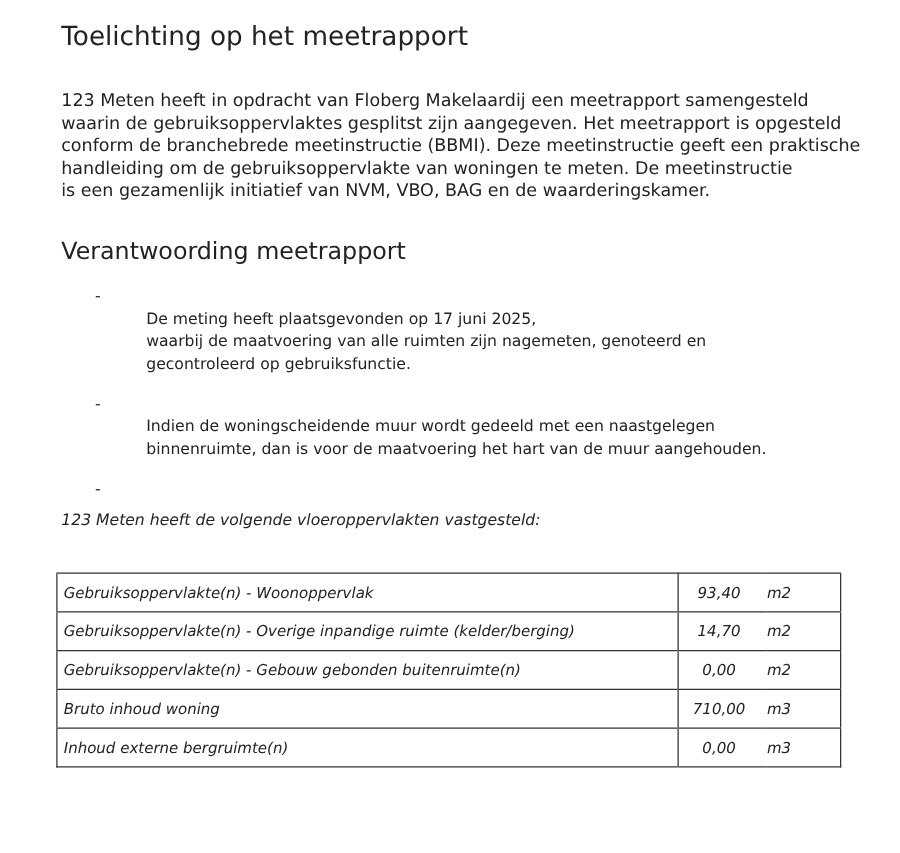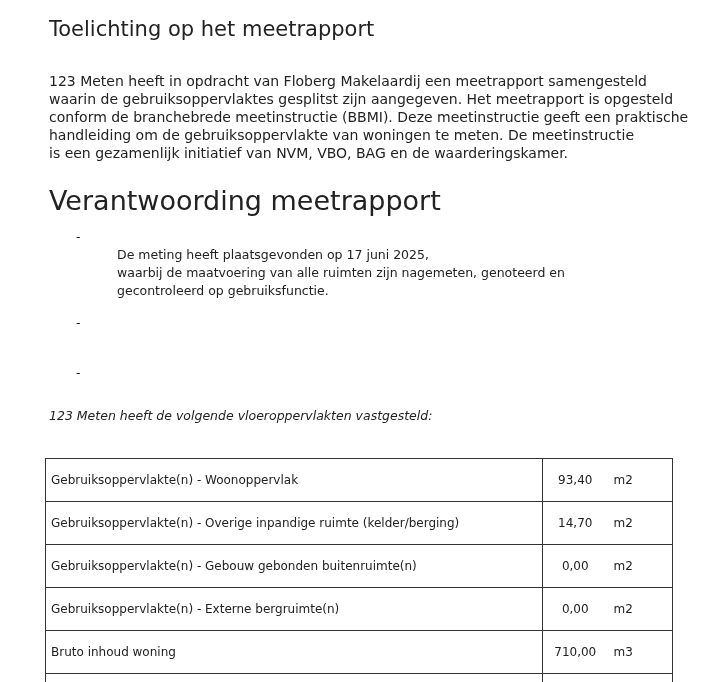--- a/index.html
+++ b/index.html
@@ -30,21 +30,21 @@
     width: 640px;
     font-size: 14px;
     line-height: 18px;
     white-space: pre-line;
   }
   .section-title {
     position: absolute;
     left: 49px;
     top: 188px;
     margin: 0;
-    font-size: 27px;
+    font-size: 19px;
     font-weight: 400;
     line-height: 26px;
     color: #222222;
   }
   .bullet-list {
     position: absolute;
     left: 76px;
     top: 228px;
     width: 600px;
   }
@@ -74,23 +74,24 @@
     position: absolute;
     left: 45px;
     top: 458px;
     width: 628px;
     border-collapse: collapse;
     border: 1px solid #333333;
     font-size: 12px;
     color: #222222;
   }
   .measurements-table td {
-    height: 43px;
+    height: 31px;
     border-top: 1px solid #333333;
     vertical-align: middle;
+    font-style: italic;
   }
   .measurements-table td.cell-label {
     border-right: 1px solid #333333;
     padding-left: 5px;
   }
   .measurements-table td.cell-value {
     width: 70px;
     text-align: center;
     padding-right: 6px;
   }
@@ -114,21 +115,22 @@
 
   <h2 class="section-title">Verantwoording meetrapport</h2>
 
   <div class="bullet-list">
     <div class="bullet-item">
       <span class="bullet-marker">-</span><span>De meting heeft plaatsgevonden op 17 juni 2025,
 waarbij de maatvoering van alle ruimten zijn nagemeten, genoteerd en
 gecontroleerd op gebruiksfunctie.</span>
     </div>
     <div class="bullet-item">
-      <span class="bullet-marker">-</span>
+      <span class="bullet-marker">-</span><span>Indien de woningscheidende muur wordt gedeeld met een naastgelegen
+binnenruimte, dan is voor de maatvoering het hart van de muur aangehouden.</span>
     </div>
     <div class="bullet-item">
       <span class="bullet-marker">-</span>
     </div>
   </div>
 
   <div class="table-intro">123 Meten heeft de volgende vloeroppervlakten vastgesteld:</div>
 
   <table class="measurements-table">
     <tbody>
@@ -141,25 +143,20 @@
         <td class="cell-label">Gebruiksoppervlakte(n) - Overige inpandige ruimte (kelder/berging)</td>
         <td class="cell-value">14,70</td>
         <td class="cell-unit">m2</td>
       </tr>
       <tr>
         <td class="cell-label">Gebruiksoppervlakte(n) - Gebouw gebonden buitenruimte(n)</td>
         <td class="cell-value">0,00</td>
         <td class="cell-unit">m2</td>
       </tr>
       <tr>
-        <td class="cell-label">Gebruiksoppervlakte(n) - Externe bergruimte(n)</td>
-        <td class="cell-value">0,00</td>
-        <td class="cell-unit">m2</td>
-      </tr>
-      <tr>
         <td class="cell-label">Bruto inhoud woning</td>
         <td class="cell-value">710,00</td>
         <td class="cell-unit">m3</td>
       </tr>
       <tr>
         <td class="cell-label">Inhoud externe bergruimte(n)</td>
         <td class="cell-value">0,00</td>
         <td class="cell-unit">m3</td>
       </tr>
     </tbody>

